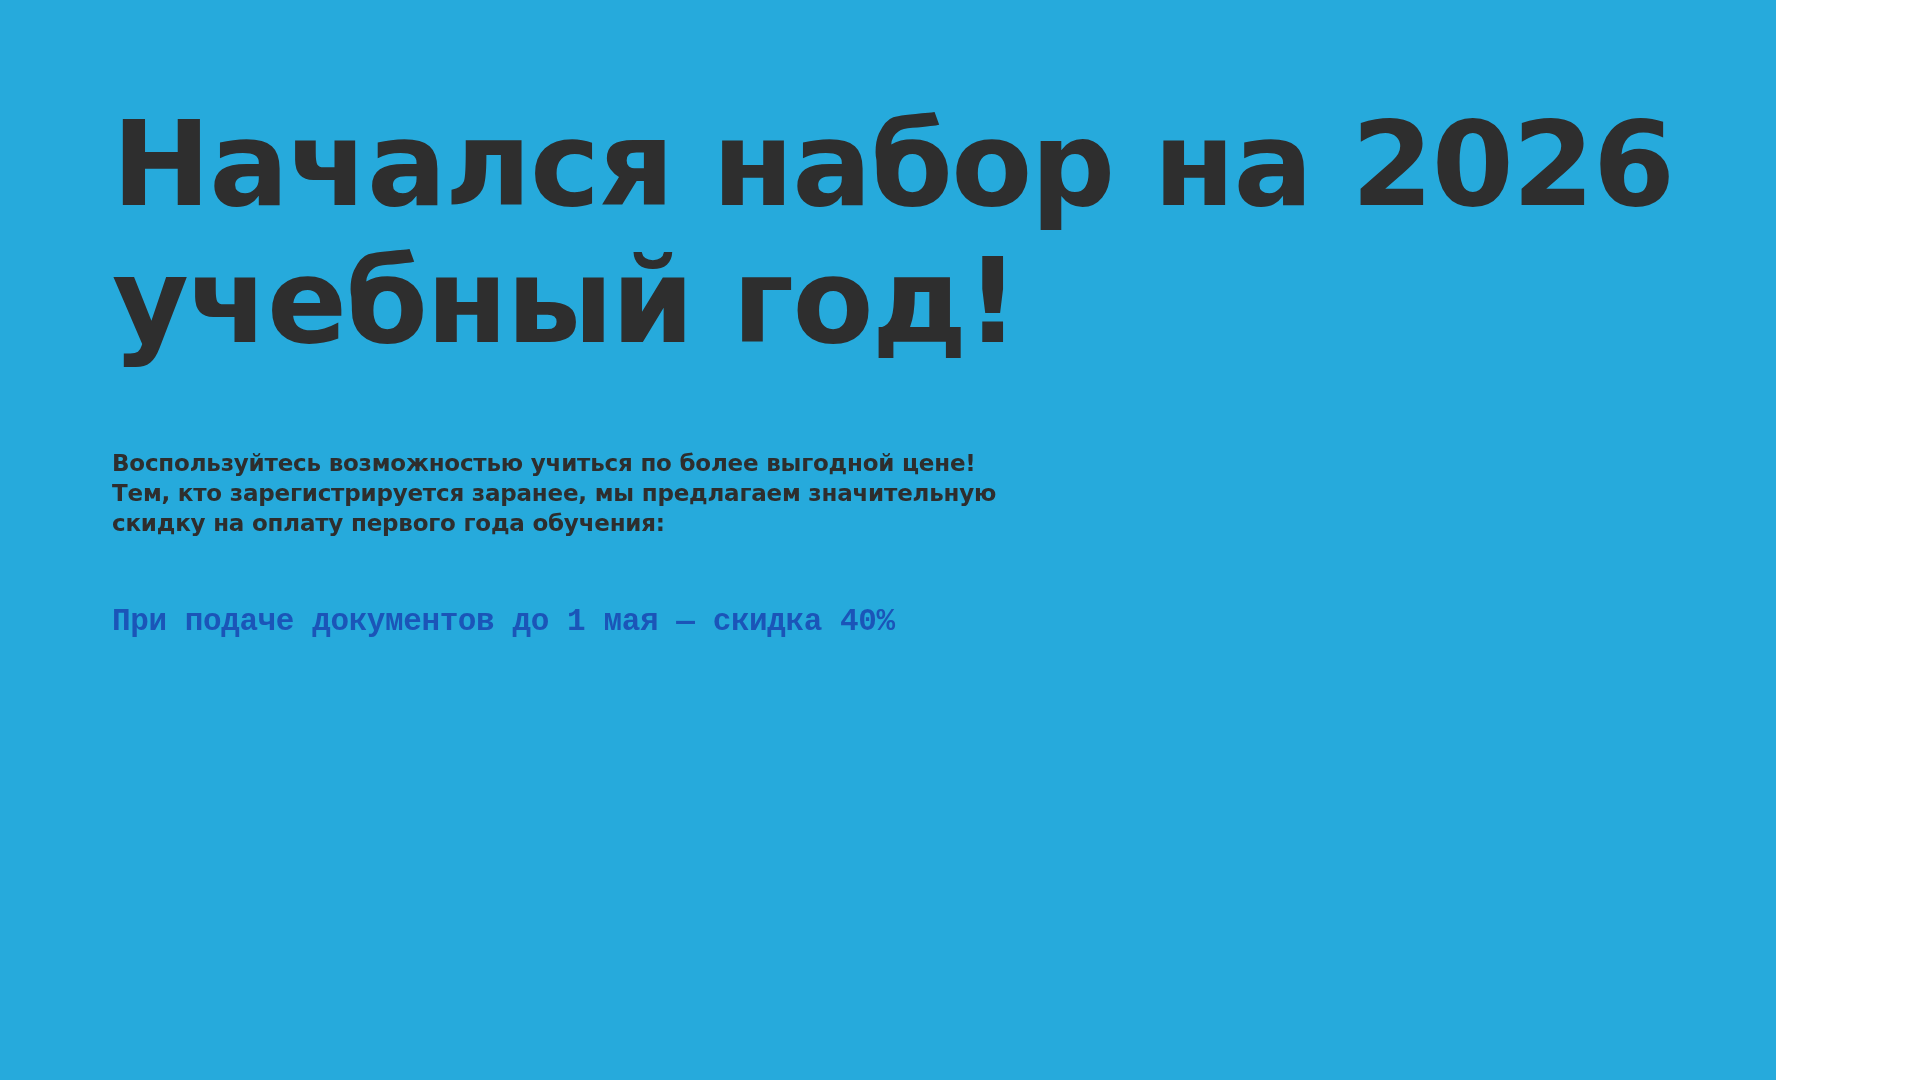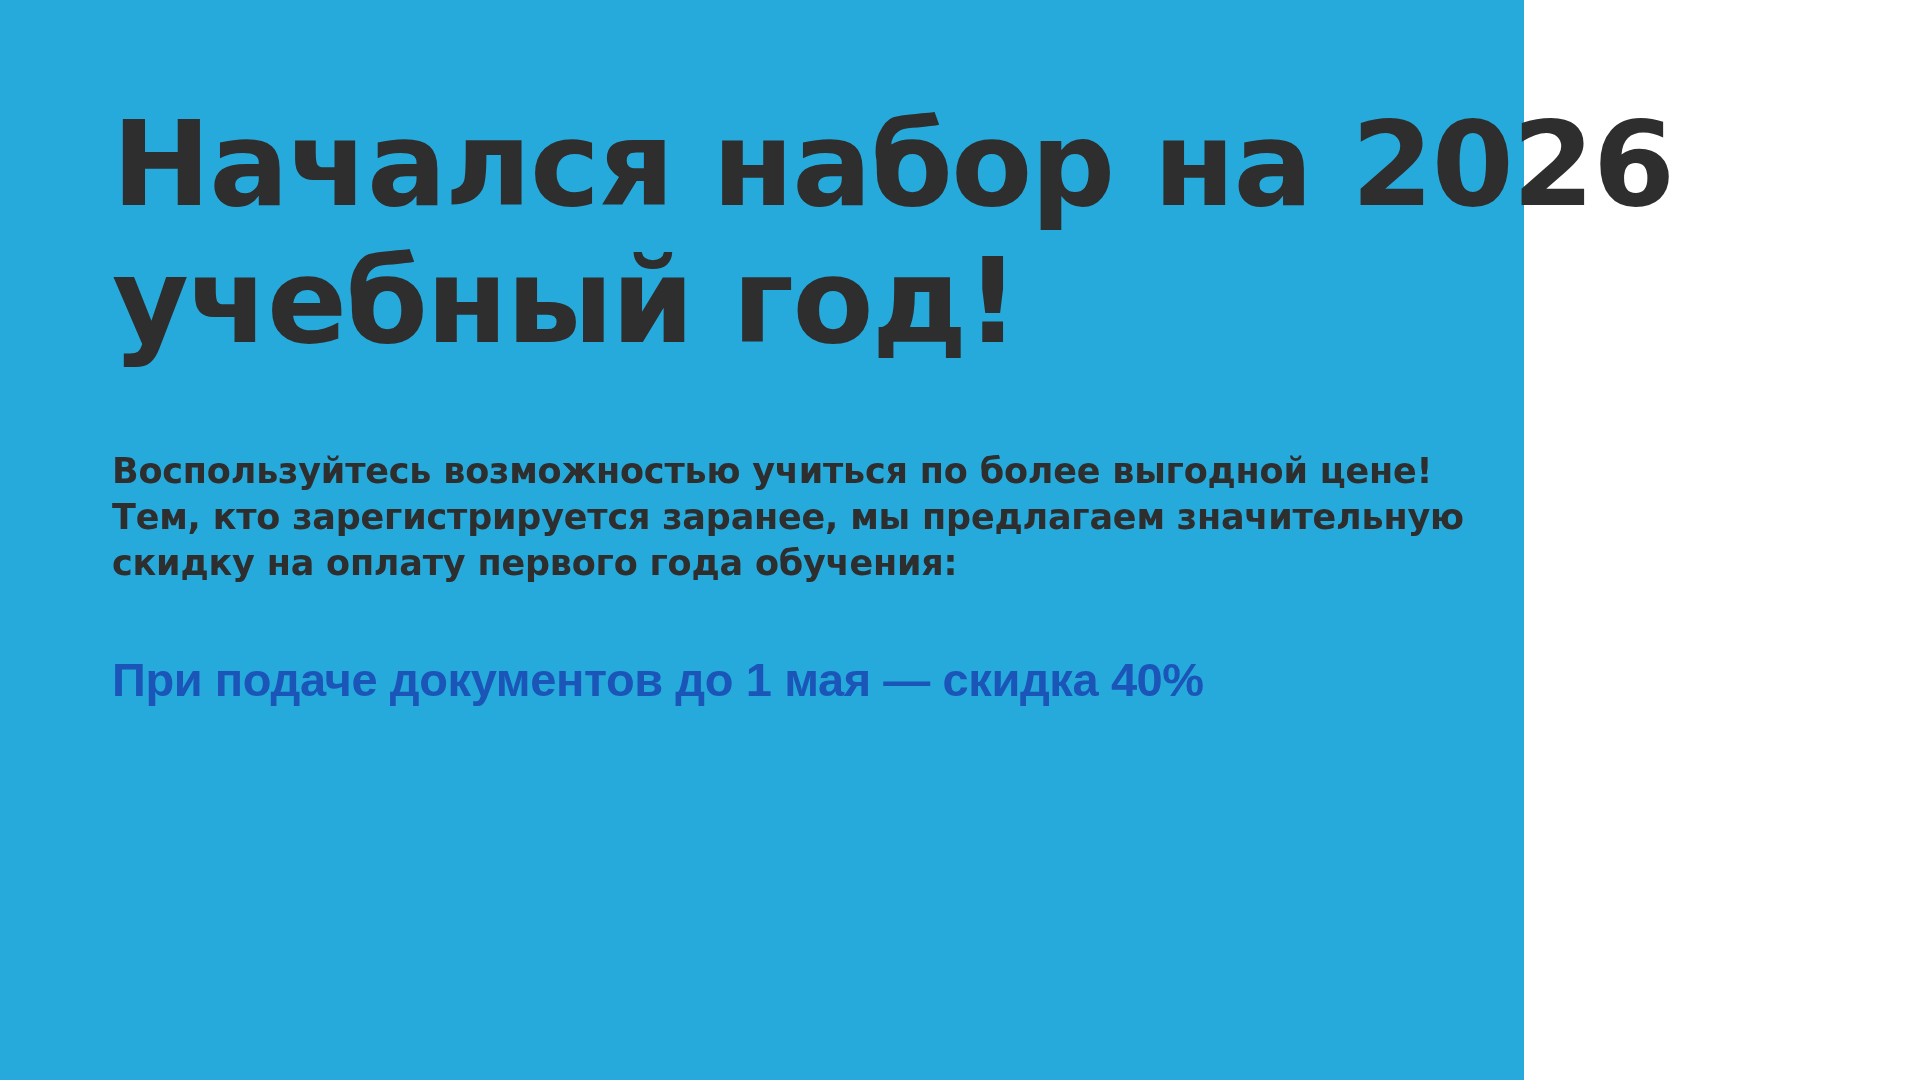--- a/index.html
+++ b/index.html
@@ -8,21 +8,21 @@
   }
   body {
     width: 1920px;
     height: 1080px;
     overflow: hidden;
     font-family: "Liberation Sans", sans-serif;
   }
 
   #slide {
     position: relative;
-    width: 1524px;
+    width: 1776px;
     height: 1080px;
     background: #26aadc;
     box-sizing: border-box;
   }
 
   .content {
     position: absolute;
     left: 112px;
     top: 96px;
     width: 1720px;
@@ -40,38 +40,38 @@
     white-space: pre-line;
   }
 
   
   .lede {
     margin: 0;
     padding-top: 78px;
     color: #2e2e2e;
     font-family: "DejaVu Sans", sans-serif;
     font-weight: bold;
-    font-size: 35px;
+    font-size: 23px;
     line-height: 1.32;
     letter-spacing: -0.2px;
   }
   .lede .lede-line {
     display: block;
   }
 
   
   .offers {
     padding-top: 62px;
   }
   .offer-line {
     display: block;
     color: #1b55b8;
-    font-family: Liberation Sans, sans-serif;
+    font-family: Liberation Mono, monospace;
     font-weight: bold;
-    font-size: 47px;
+    font-size: 31px;
     line-height: 1.38;
     letter-spacing: -0.4px;
   }
 </style>
 </head>
 <body>
 
 <div id="slide">
   <div class="content">
 

